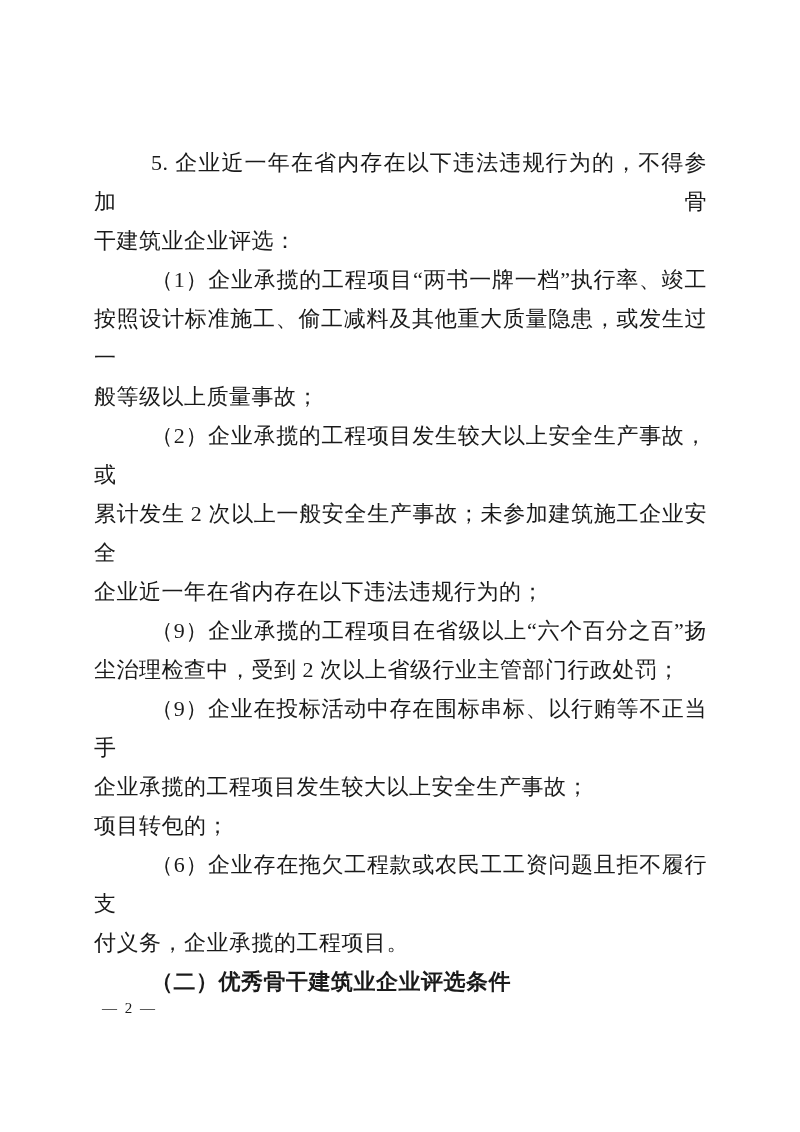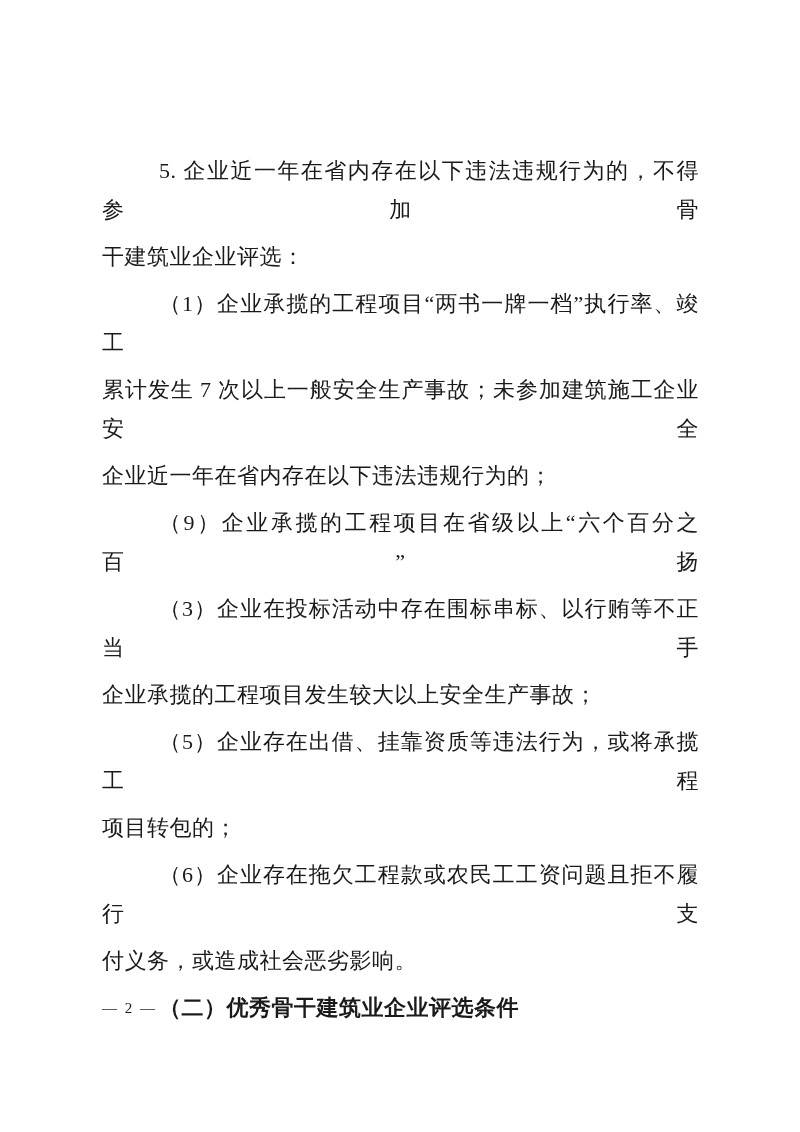--- a/index.html
+++ b/index.html
@@ -16,21 +16,21 @@
     font-family: "Liberation Serif", "DejaVu Serif", serif;
     color: #1a1a1a;
   }
   .content {
     position: absolute;
     top: 143px;
     left: 94px;
     width: 613px;
   }
   .line {
-    margin: 8px;
+    margin: 0;
     font-size: 22px;
     line-height: 39px;
     white-space: normal;
     letter-spacing: 0.5px;
     text-align: left;
   }
   .line.indent {
     text-indent: 57px;
   }
   .line.fill {
@@ -50,26 +50,29 @@
   }
 </style>
 </head>
 <body>
 
 <div class="page">
   <div class="content">
     <p class="line indent fill">5. 企业近一年在省内存在以下违法违规行为的，不得参加骨</p>
     <p class="line">干建筑业企业评选：</p>
     <p class="line indent fill">（1）企业承揽的工程项目“两书一牌一档”执行率、竣工</p>
-    <p class="line fill">累计发生 7 次以上一般安全生产事故；未参加建筑施工企业安全</p>
+    <p class="line fill">按照设计标准施工、偷工减料及其他重大质量隐患，或发生过一</p>
+    <p class="line">般等级以上质量事故；</p>
+    <p class="line indent fill">（2）企业承揽的工程项目发生较大以上安全生产事故，或</p>
+    <p class="line fill">累计发生 2 次以上一般安全生产事故；未参加建筑施工企业安全</p>
     <p class="line">企业近一年在省内存在以下违法违规行为的；</p>
     <p class="line indent fill">（9）企业承揽的工程项目在省级以上“六个百分之百”扬</p>
-    <p class="line indent fill">（3）企业在投标活动中存在围标串标、以行贿等不正当手</p>
+    <p class="line">尘治理检查中，受到 2 次以上省级行业主管部门行政处罚；</p>
+    <p class="line indent fill">（9）企业在投标活动中存在围标串标、以行贿等不正当手</p>
     <p class="line">企业承揽的工程项目发生较大以上安全生产事故；</p>
-    <p class="line indent fill">（5）企业存在出借、挂靠资质等违法行为，或将承揽工程</p>
     <p class="line">项目转包的；</p>
     <p class="line indent fill">（6）企业存在拖欠工程款或农民工工资问题且拒不履行支</p>
-    <p class="line">付义务，或造成社会恶劣影响。</p>
+    <p class="line">付义务，企业承揽的工程项目。</p>
     <p class="line indent heading">（二）优秀骨干建筑业企业评选条件</p>
 
   </div>
   <div class="page-number">— 2 —</div>
 </div>
 
 </body></html>

